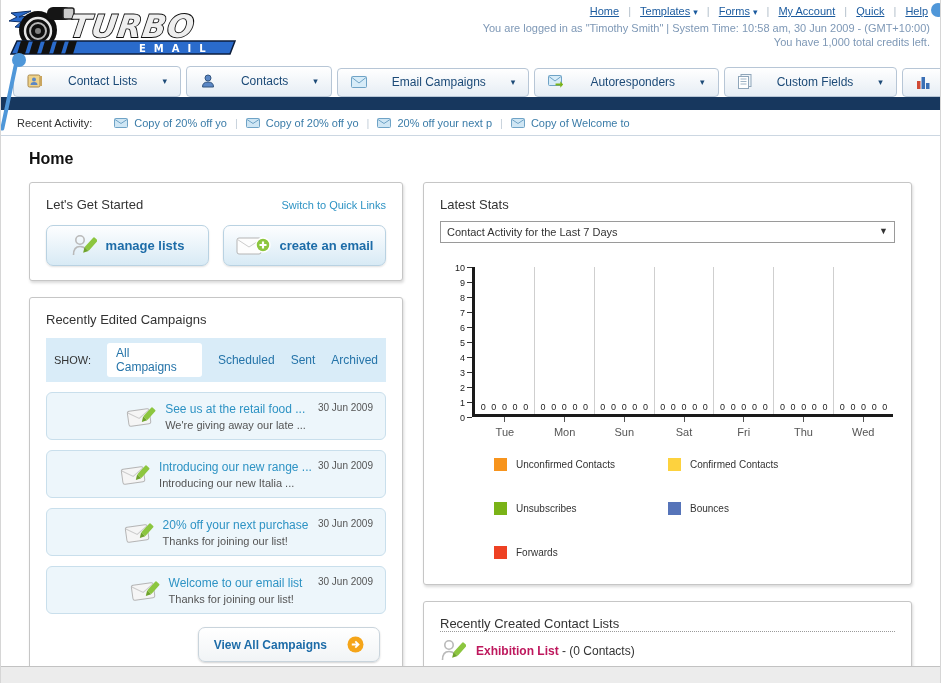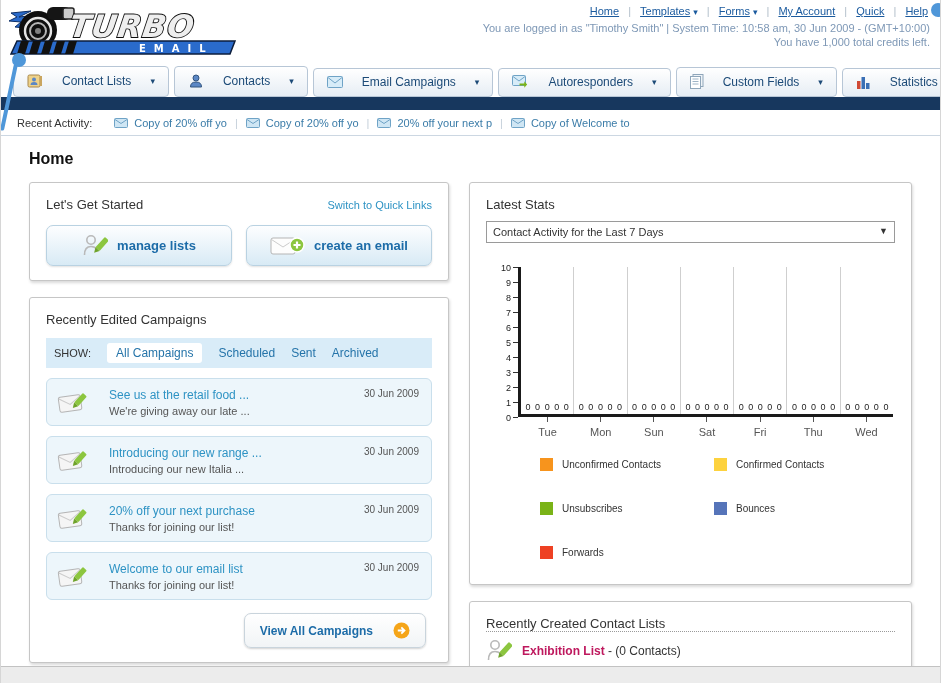--- a/index.html
+++ b/index.html
@@ -14,39 +14,39 @@
   .header-right { position:absolute; right:10px; top:5px; text-align:right; font-size:11px; }
   .top-links { color:#9aa7b5; }
   .top-links a { color:#1A5A9E; text-decoration:underline; cursor:pointer; margin:0 2px; white-space:nowrap; }
   .top-links .caret { font-size:9px; text-decoration:none; display:inline-block; margin-left:3px; color:#1A5A9E; }
   .top-links .sep { color:#b0bdc9; margin:0 4px; }
   .login-line { color:#7E98B6; margin-top:5px; }
   .credits-line { color:#7E98B6; margin-top:2px; }
 
   
   .navbar { padding:4px 0 0 12px; display:flex; gap:5px; align-items:flex-end; background:#fff; }
-  .nav-tab { display:flex; align-items:center; gap:19px; padding:6px 13px 7px;
+  .nav-tab { display:flex; align-items:center; gap:25px; padding:6px 13px 7px;
              background:linear-gradient(#ffffff,#e6edf4); border:1px solid #b7c6d6; border-radius:4px;
              font-size:12px; color:#1C4A77; cursor:pointer; white-space:nowrap; }
   .nav-tab .caret { font-size:9px; color:#1C4A77; }
   .navy-strip { height:13px; background:#17375E; }
 
   
   .activity-bar { height:26px; display:flex; align-items:center; padding:0 16px; font-size:11px;
                   color:#444; border-bottom:1px solid #ccd7e2; background:#fff; }
   .activity-label { margin-right:22px; color:#333; }
   .activity-item { display:flex; align-items:center; gap:6px; margin-right:8px; }
   .activity-item a { color:#3b7ca8; text-decoration:none; cursor:pointer; max-width:104px; overflow:hidden; white-space:nowrap; display:inline-block; }
   .activity-sep { color:#c4cfd9; margin-right:8px; }
 
   
   .main { padding:8px 28px 0; }
   .page-title { font-size:16px; font-weight:bold; color:#111; margin:6px 0 14px; }
   .columns { display:flex; gap:20px; align-items:flex-start; }
-  .col-left { width:420px; flex:none; }
+  .col-left { width:374px; flex:none; }
   .col-right { flex:1; display:flex; flex-direction:column; gap:16px; }
   .panel { background:#fff; border:1px solid #c6c6c6; border-radius:3px;
            box-shadow:1px 2px 3px rgba(0,0,0,.15); padding:14px 16px; }
   .panel-title { font-size:13px; color:#333; }
 
   
   .get-started { margin-bottom:16px; }
   .gs-head { display:flex; justify-content:space-between; align-items:center; }
   .switch-link { font-size:11px; color:#2E93C4; text-decoration:none; cursor:pointer; }
   .gs-buttons { display:flex; gap:14px; margin-top:13px; }
@@ -54,21 +54,21 @@
              background:linear-gradient(#fdfeff,#d8eaf5); border:1px solid #b9d2e2; border-radius:7px;
              color:#1D6CA8; font-weight:bold; font-size:13px; cursor:pointer; box-shadow:0 1px 2px rgba(0,0,0,.12); }
 
   
   .show-bar { background:#D9ECF8; padding:5px 8px; display:flex; gap:16px; align-items:center;
               font-size:11px; margin-top:11px; }
   .show-label { color:#333; }
   .filter-link { color:#2574A9; font-size:12px; text-decoration:none; cursor:pointer; }
   .filter-link.active { background:#fff; padding:3px 9px; border-radius:3px; }
   .camp-row { margin-top:10px; background:#EDF6FB; border:1px solid #C9DFEC; border-radius:6px;
-              padding:8px 10px; display:flex; gap:20px; position:relative; min-height:48px; align-items:center; }
+              padding:8px 10px; display:flex; gap:7px; position:relative; min-height:48px; align-items:center;justify-content:center; }
   .camp-text .t { color:#2E93C4; font-size:12px; text-decoration:none; cursor:pointer; display:block; }
   .camp-text .s { color:#555; font-size:11px; margin-top:3px; }
   .camp-date { position:absolute; right:12px; top:9px; font-size:10px; color:#555; }
   .view-all-row { margin-top:13px; display:flex; justify-content:flex-end; padding-right:6px; }
   .pill-btn { display:flex; align-items:center; gap:20px; padding:8px 15px;
               background:linear-gradient(#ffffff,#f1f4f6); border:1px solid #c9d4dc; border-radius:7px;
               color:#1D6CA8; font-weight:bold; font-size:12px; cursor:pointer; box-shadow:0 1px 2px rgba(0,0,0,.18); }
 
   
   .select-wrap { position:relative; margin-top:9px; }

